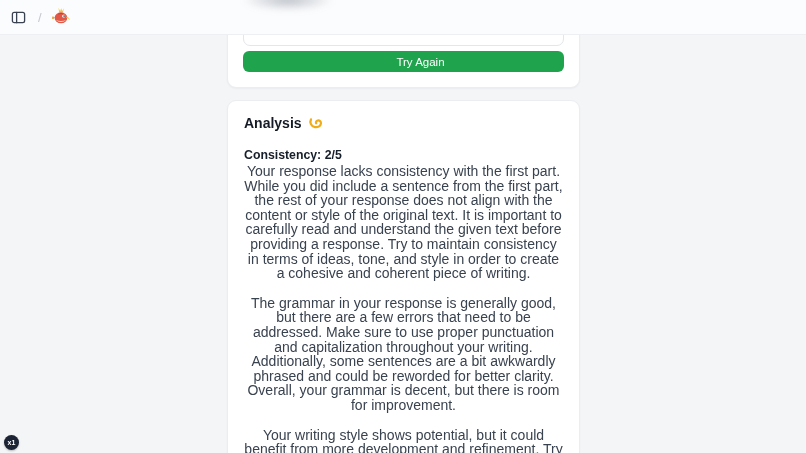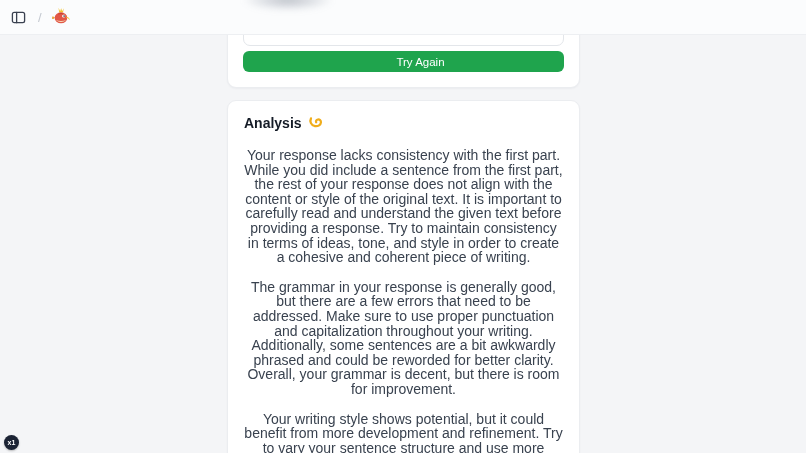--- a/index.html
+++ b/index.html
@@ -44,21 +44,21 @@
   .try-again{
     position:absolute;left:15px;right:15px;bottom:15px;height:21px;
     background:#1fa44d;border:none;border-radius:6px;cursor:pointer;
     color:#ffffff;font-size:11.5px;font-weight:500;line-height:21px;
     font-family:"Liberation Sans",sans-serif;
     padding-left:40px;
   }
   .card-analysis{top:100px;height:620px;padding:14px 16px;z-index:1;}
   .analysis-title{
     margin:0 0 17px 0;font-size:14px;font-weight:700;color:#141b26;
-    display:flex;gap:6px;
+    display:flex;align-items:center;gap:6px;
   }
   .section{margin-bottom:15px;}
   .section h3{margin:0 0 2px 0;font-size:12.3px;font-weight:700;color:#161e2a;}
   .section p{margin:0;font-size:14px;line-height:14.6px;color:#39424f;text-align:center;}
   
   .dev-badge{
     position:absolute;left:4px;top:435px;width:15px;height:15px;border-radius:50%;
     background:#1b2334;color:#ffffff;font-size:7px;font-weight:700;
     display:flex;align-items:center;justify-content:center;cursor:pointer;
     border:none;padding:0;font-family:"Liberation Sans",sans-serif;
@@ -103,20 +103,21 @@
   <h2 class="analysis-title">
     <span>Analysis</span>
     <span style="display:flex;">
       <svg width="15" height="15" viewBox="0 0 16 16">
         <path d="M3.2 3.6 C1.6 6.8 3.2 11.2 7.4 11.9 C10.9 12.4 13.6 10.4 13.8 8 C14 5.9 12.3 4.5 10.5 4.8 C8.9 5.1 8.1 6.5 8.7 7.8" fill="none" stroke="#f0ad1b" stroke-width="2.4" stroke-linecap="round"></path>
       </svg>
     </span>
   </h2>
 
   <div class="section">
+    <h3>Consistency: 2/5</h3>
     <p>Your response lacks consistency with the first part. While you did include a sentence from the first part, the rest of your response does not align with the content or style of the original text. It is important to carefully read and understand the given text before providing a response. Try to maintain consistency in terms of ideas, tone, and style in order to create a cohesive and coherent piece of writing.</p>
   </div>
 
   <div class="section">
     <p>The grammar in your response is generally good, but there are a few errors that need to be addressed. Make sure to use proper punctuation and capitalization throughout your writing. Additionally, some sentences are a bit awkwardly phrased and could be reworded for better clarity. Overall, your grammar is decent, but there is room for improvement.</p>
   </div>
 
   <div class="section">
     <p>Your writing style shows potential, but it could benefit from more development and refinement. Try to vary your sentence structure and use more descriptive language to engage the reader. Additionally, pay attention to the flow of your writing and ensure that your ideas are organized logically. With practice and attention to detail, you can improve your writing style and make it more engaging and effective.</p>
   </div>

